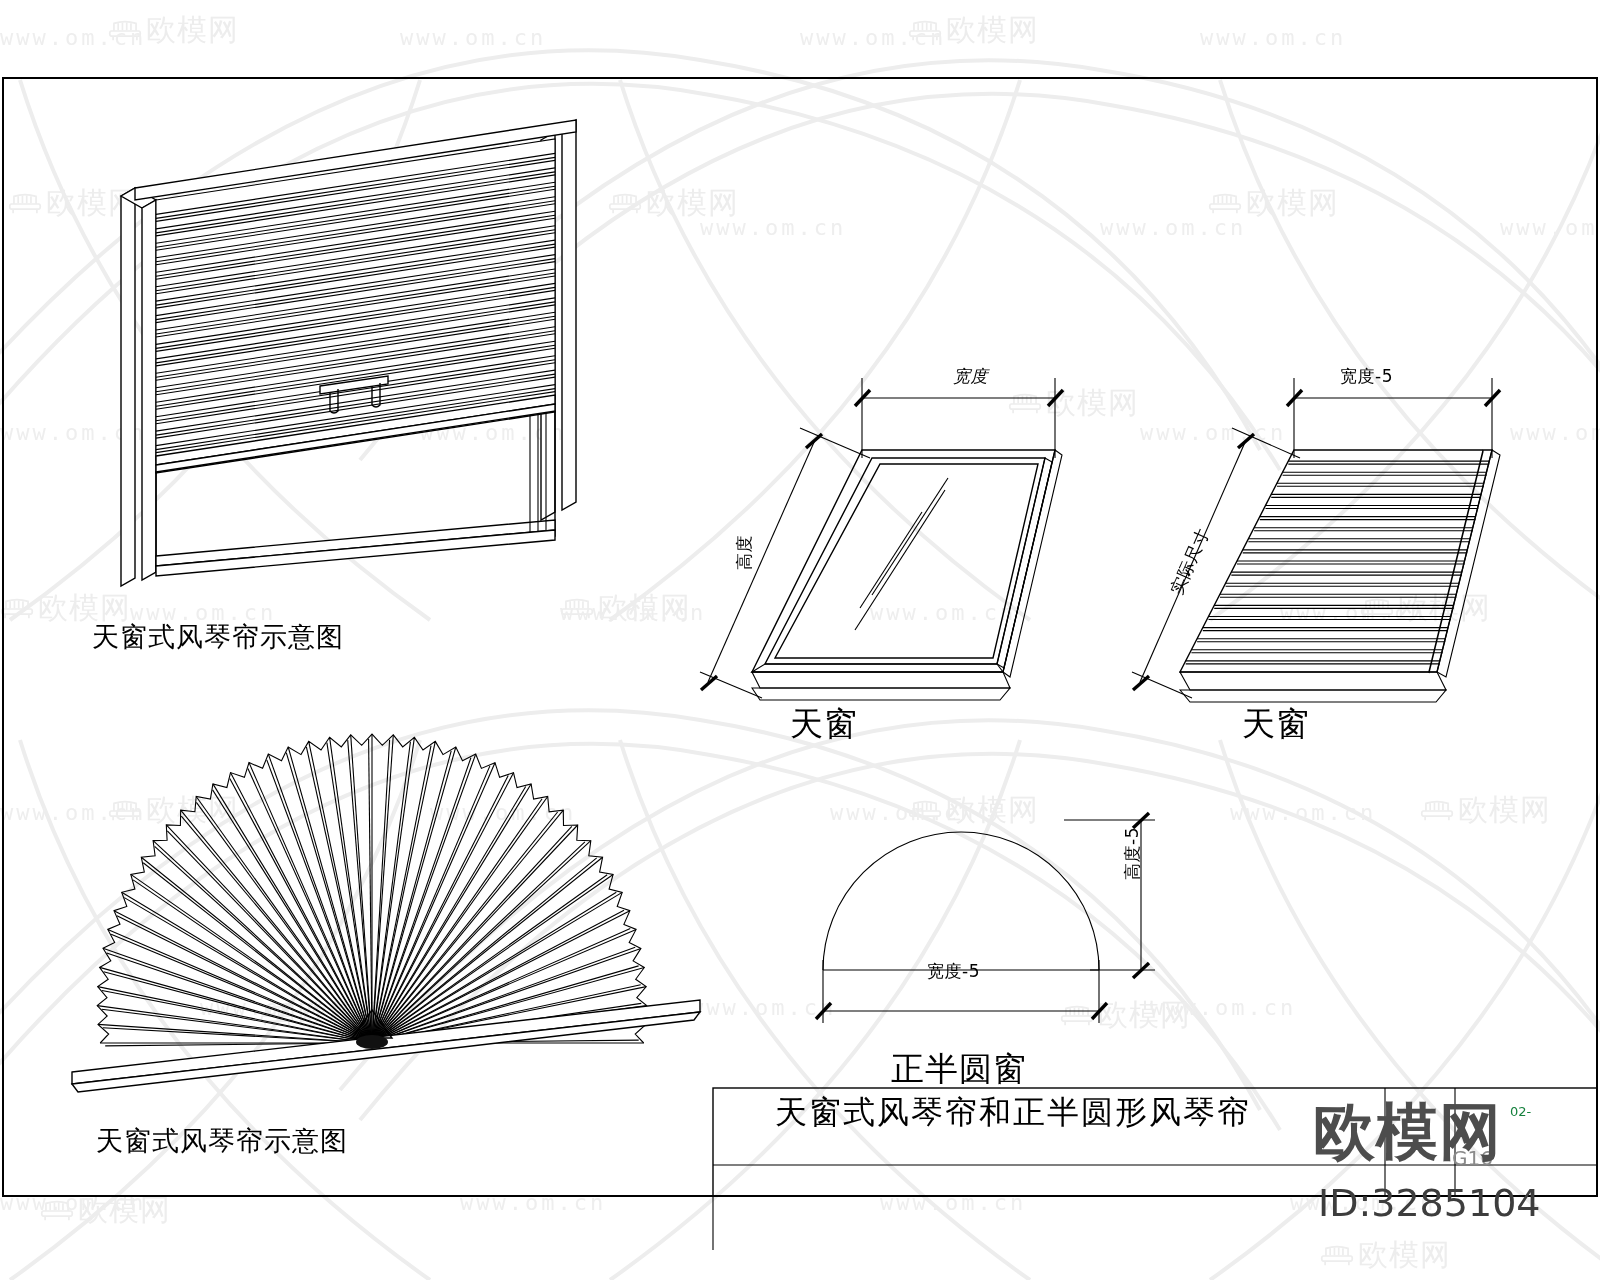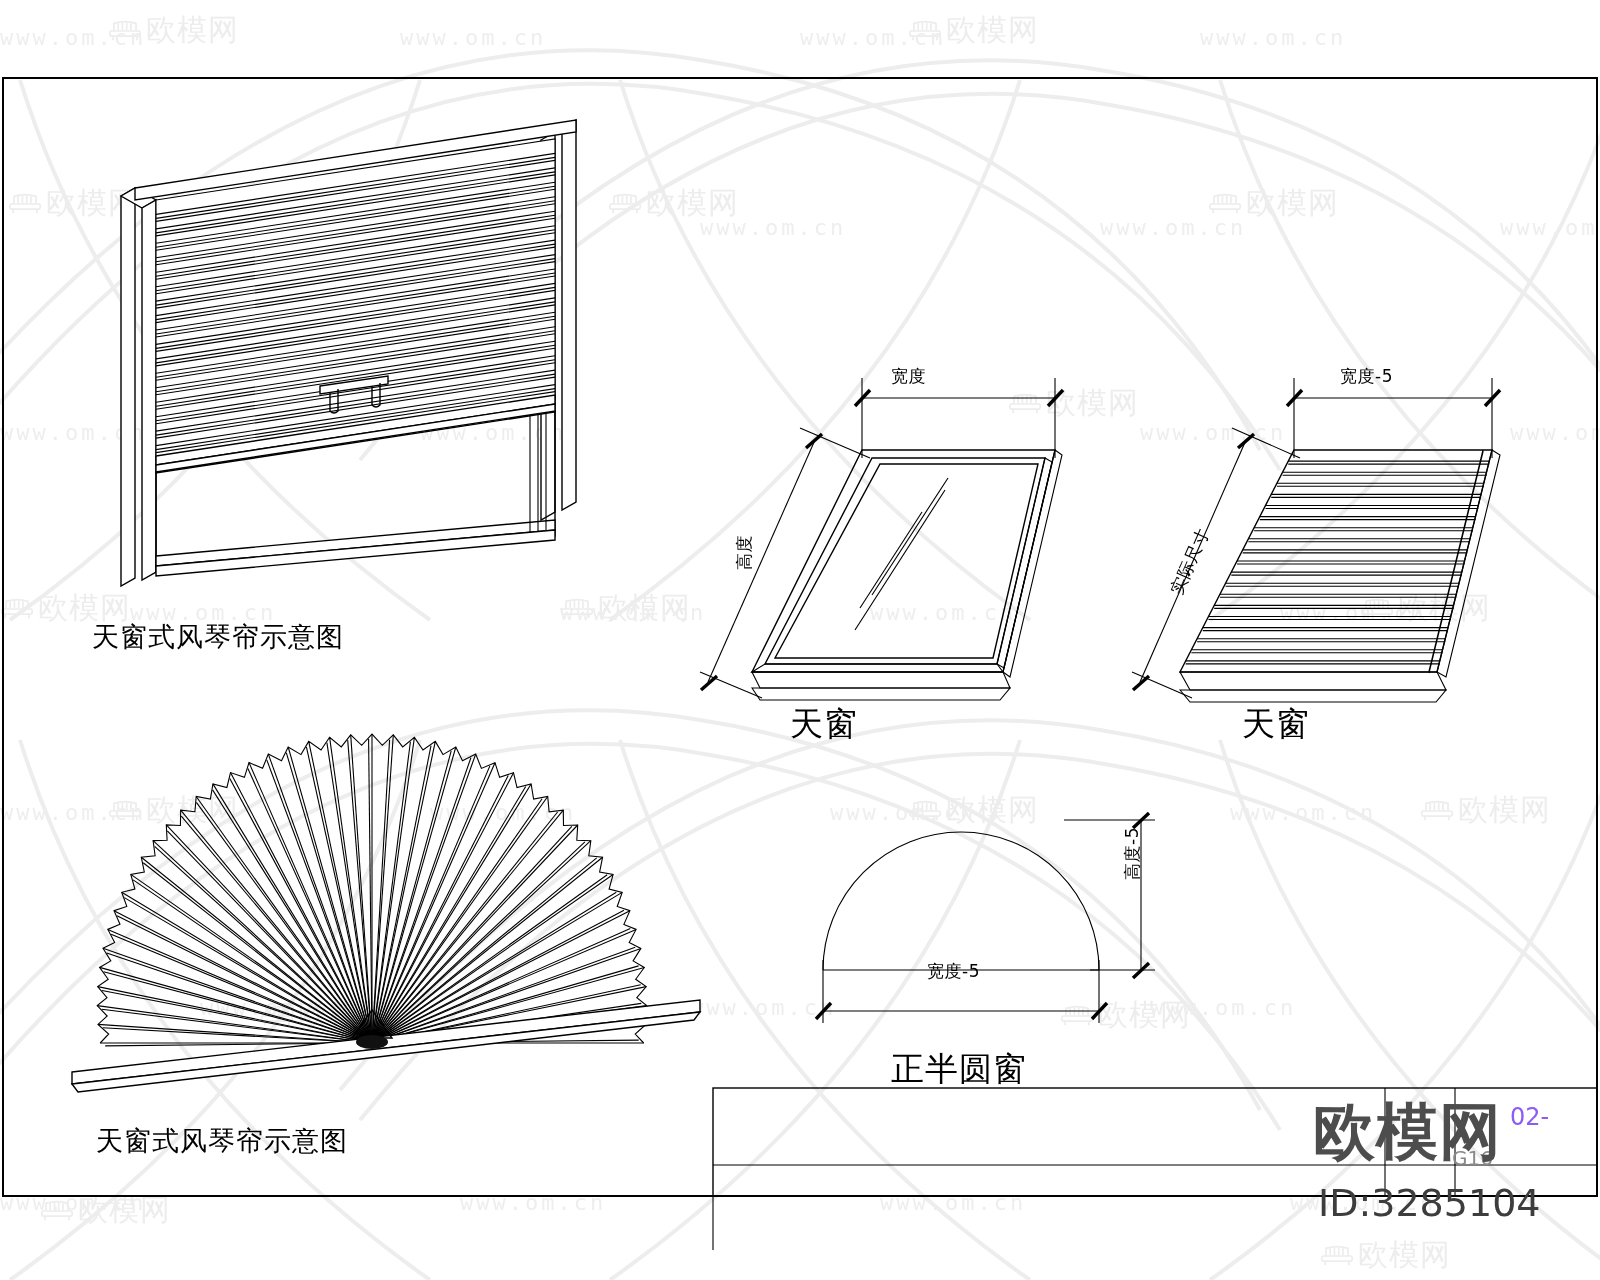--- a/index.html
+++ b/index.html
@@ -644,38 +644,39 @@
   </div>
 
   <div class="layer" id="text-layer">
 
     <div class="lbl lbl-big" style="left:92px;top:623px;">天窗式风琴帘示意图</div>
 
     <div class="lbl lbl-big" style="left:96px;top:1127px;">天窗式风琴帘示意图</div>
 
     <div class="lbl lbl-mid" style="left:790px;top:707px;">天窗</div>
 
-    <div class="lbl lbl-dim" style="left:891px;top:368px;">宽度</div>
+    <div class="lbl lbl-dim" style="left:953px;top:368px;font-style:italic;">宽度</div>
 
     <div class="lbl lbl-dim rot90" style="left:736px;top:570px;">高度</div>
 
     <div class="lbl lbl-mid" style="left:1242px;top:707px;">天窗</div>
 
     <div class="lbl lbl-dim" style="left:1340px;top:368px;">宽度-5</div>
 
     <div class="lbl lbl-dim rotdiag" style="left:1168px;top:590px;transform:rotate(-66deg);">实际尺寸</div>
 
     <div class="lbl lbl-mid" style="left:891px;top:1052px;">正半圆窗</div>
 
     <div class="lbl lbl-dim" style="left:927px;top:963px;">宽度-5</div>
 
     <div class="lbl lbl-dim rot90" style="left:1124px;top:880px;">高度-5</div>
 
-
-    <div class="lbl" style="left:1510px;top:1105px;font-size:24px;color:#8b5cf6;">02-</div>
+    <div class="lbl lbl-title" style="left:775px;top:1096px;">天窗式风琴帘和正半圆形风琴帘</div>
+
+    <div class="lbl" style="left:1510px;top:1105px;font-size:13px;color:#15803d;">02-</div>
 
     <div class="lbl" style="left:1452px;top:1148px;font-size:20px;color:#8a8a8a;">G16</div>
   </div>
 
   <div class="layer" id="brand-layer">
     <div id="brand-word">欧模网</div>
     <div id="brand-id">ID:3285104</div>
   </div>
 
 </div>

